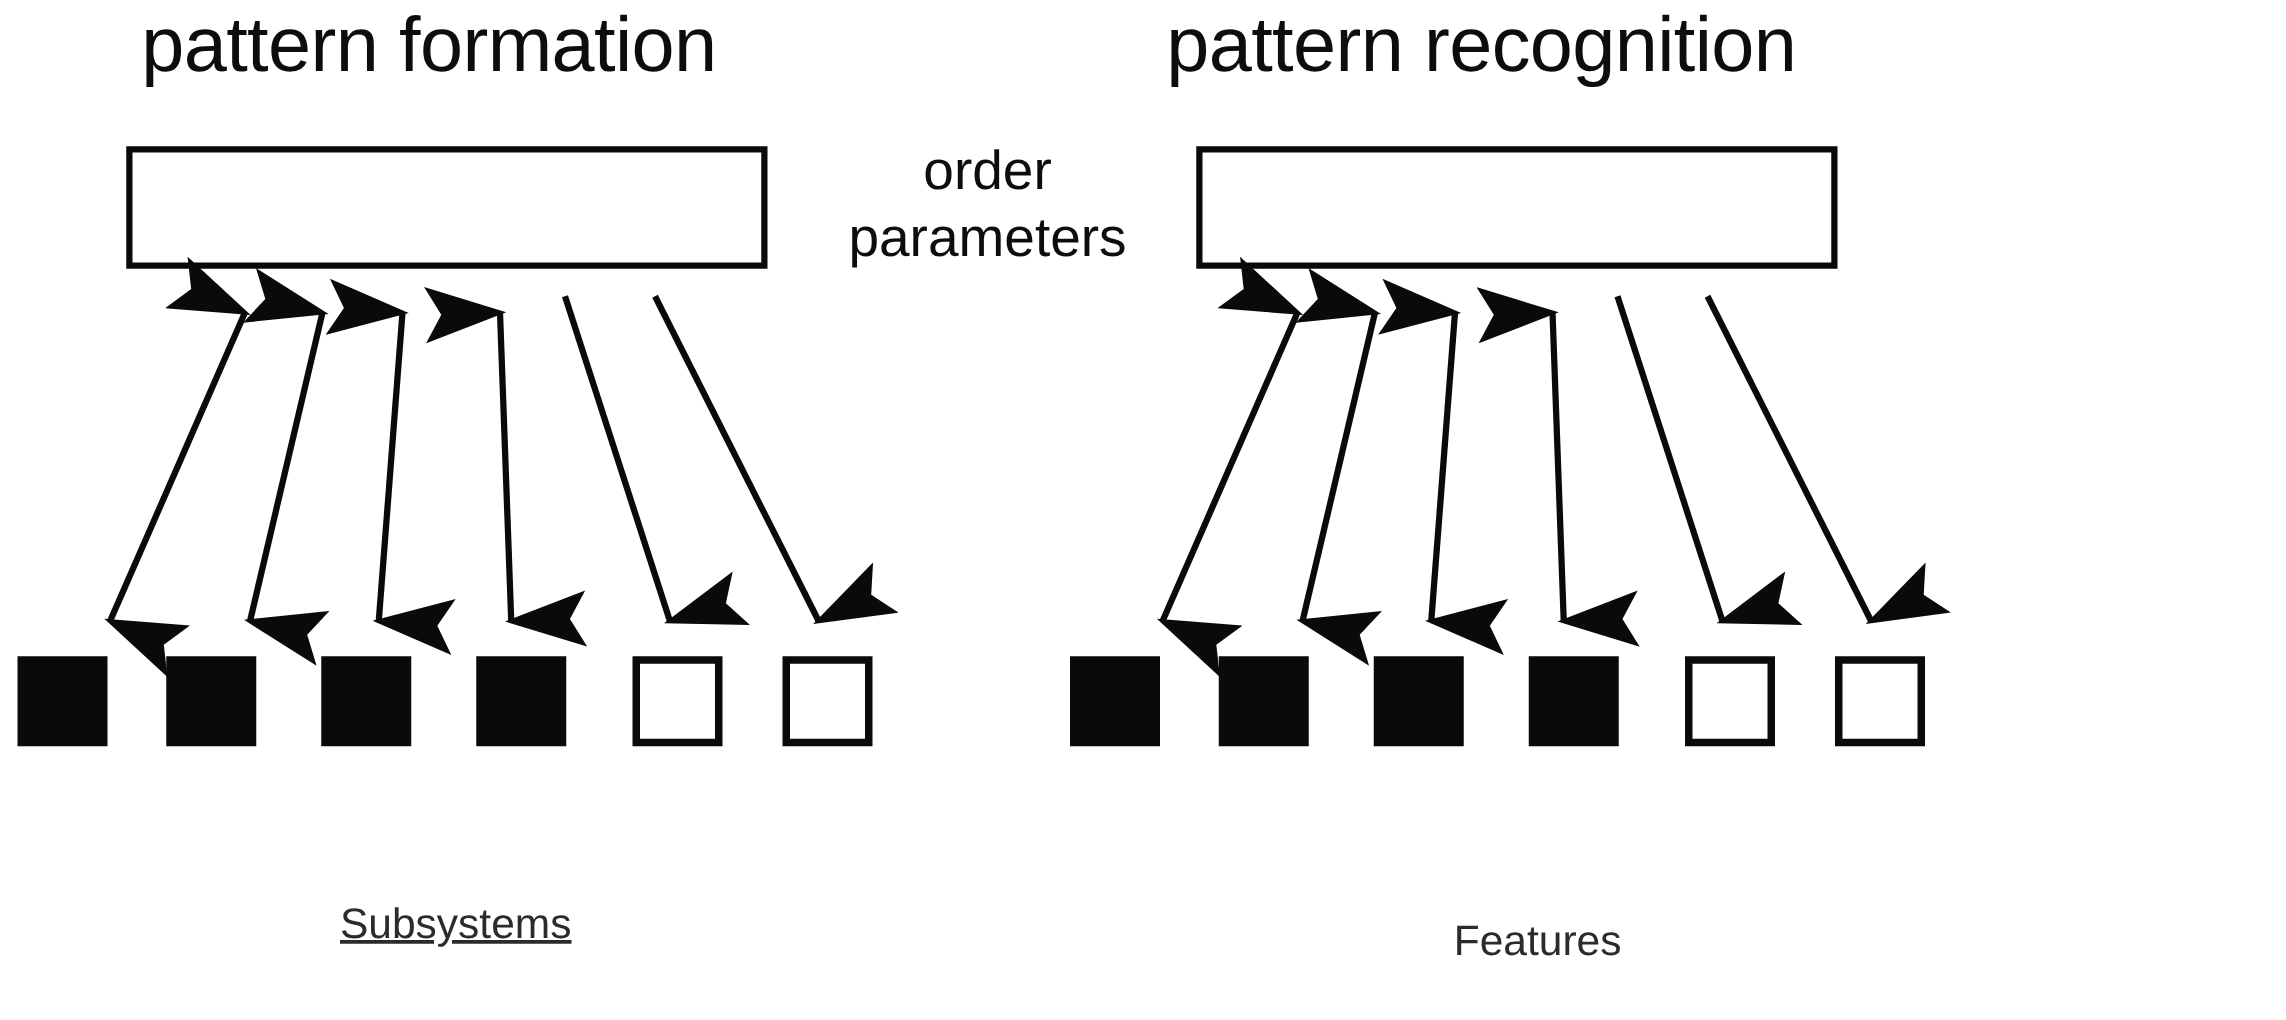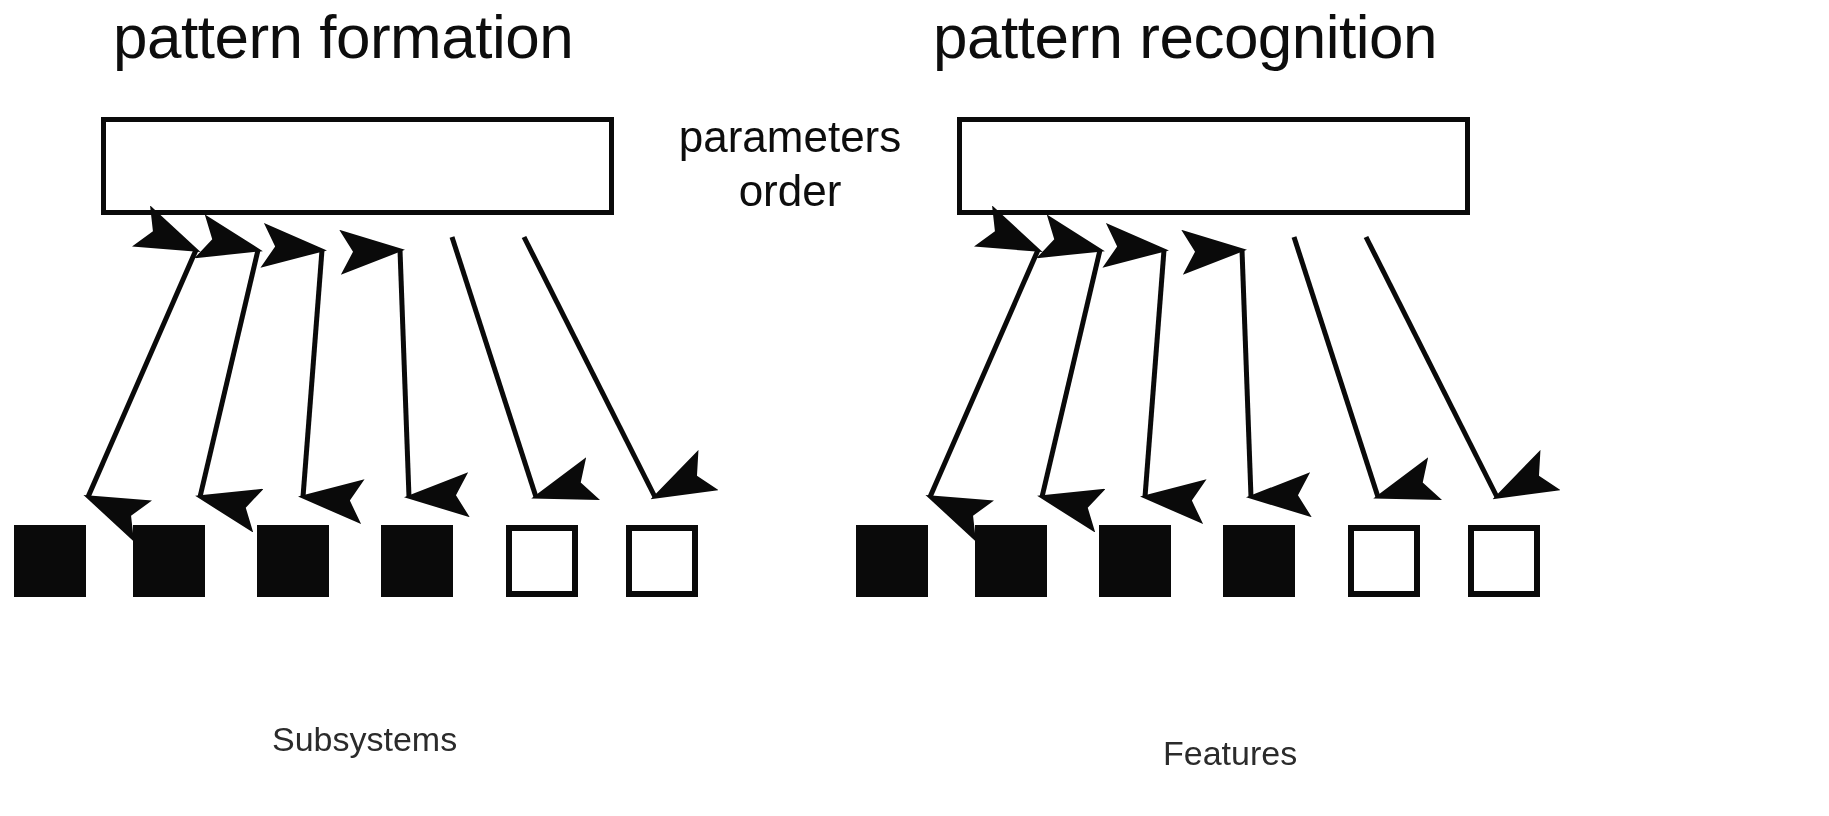--- a/index.html
+++ b/index.html
@@ -65,21 +65,21 @@
   .node-square.hollow { background: #ffffff; border: 6px solid #0a0a0a; }
 
   .group-caption {
     position: absolute;
     font-family: "Liberation Sans", sans-serif;
     font-size: 34px;
     color: #2b2b2b;
     white-space: nowrap;
     top: 720px;
   }
-  #caption-subsystems { left: 272px; }
+  #caption-subsystems { left: 272px; text-decoration: underline; }
   #caption-features   { left: 1163px; margin-top: 14px; }
 
   svg.arrow-layer {
     position: absolute;
     left: 0;
     top: 0;
     width: 1829px;
     height: 816px;
     pointer-events: none;
   }
@@ -88,22 +88,22 @@
 </head>
 <body>
 
 <div id="diagram-root">
 
   <div class="panel-title" id="title-formation">pattern formation</div>
 
   <div class="panel-title" id="title-recognition">pattern recognition</div>
 
   <div class="order-params">
+    <span class="op-line">order</span>
     <span class="op-line">parameters</span>
-    <span class="op-line">order</span>
   </div>
 
   <div class="op-box" id="op-box-left"></div>
 
   <div class="op-box" id="op-box-right"></div>
 
   <svg class="arrow-layer" viewBox="0 0 1829 816" xmlns="http://www.w3.org/2000/svg">
     <defs>
       <marker id="head-down" markerWidth="9" markerHeight="13" refX="4.5" refY="12" orient="auto-start-reverse" markerUnits="strokeWidth">
         <path d="M 4.5 13 L 0 0 L 4.5 2.6 L 9 0 Z" fill="#0a0a0a"></path>

